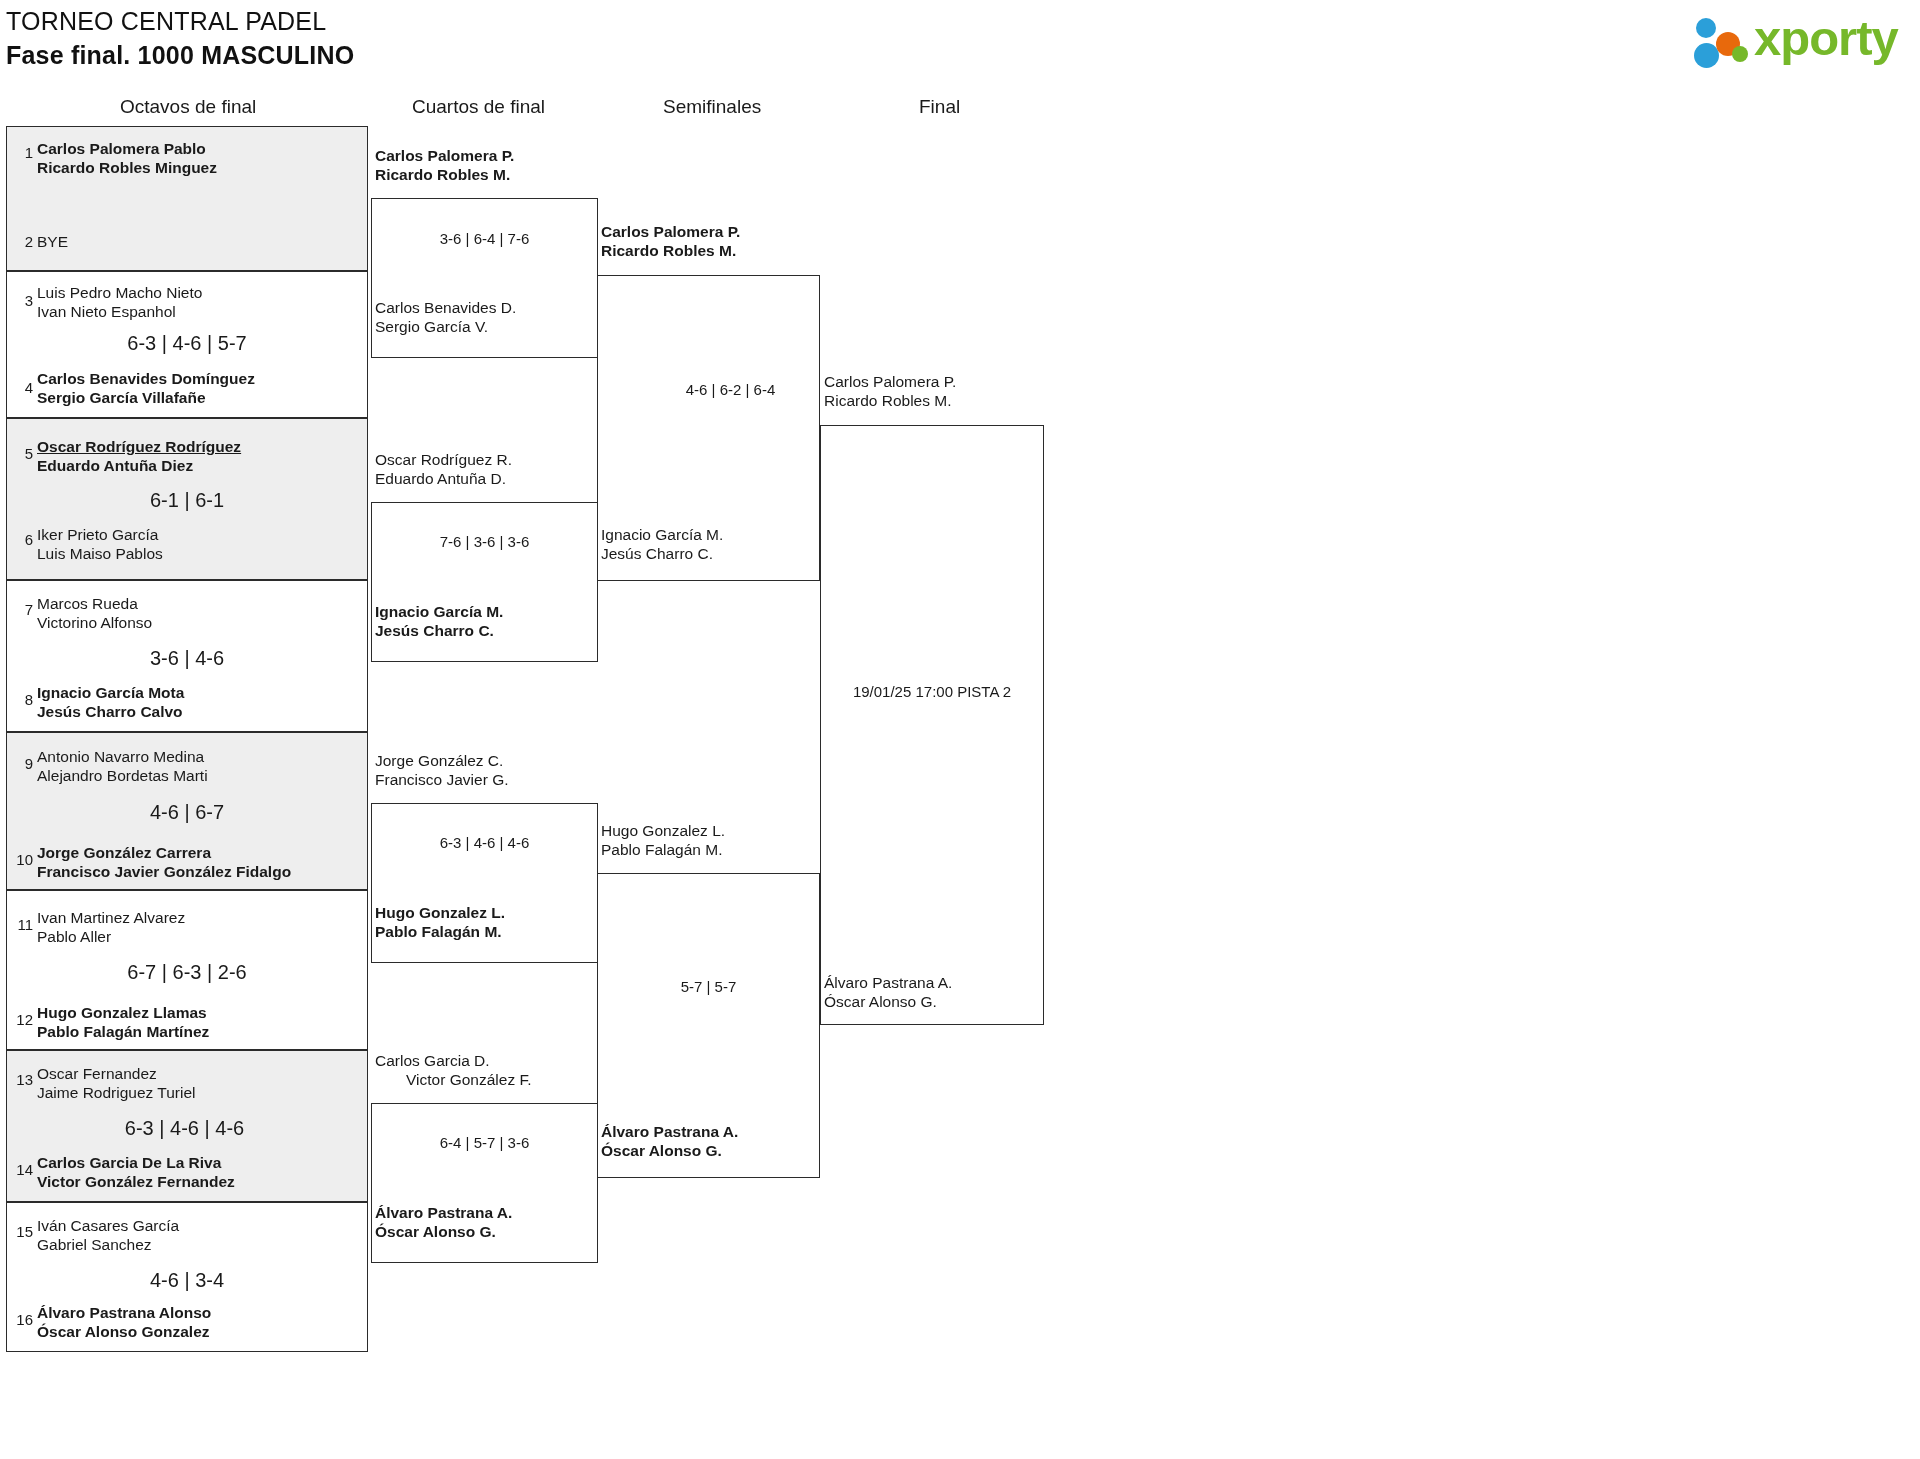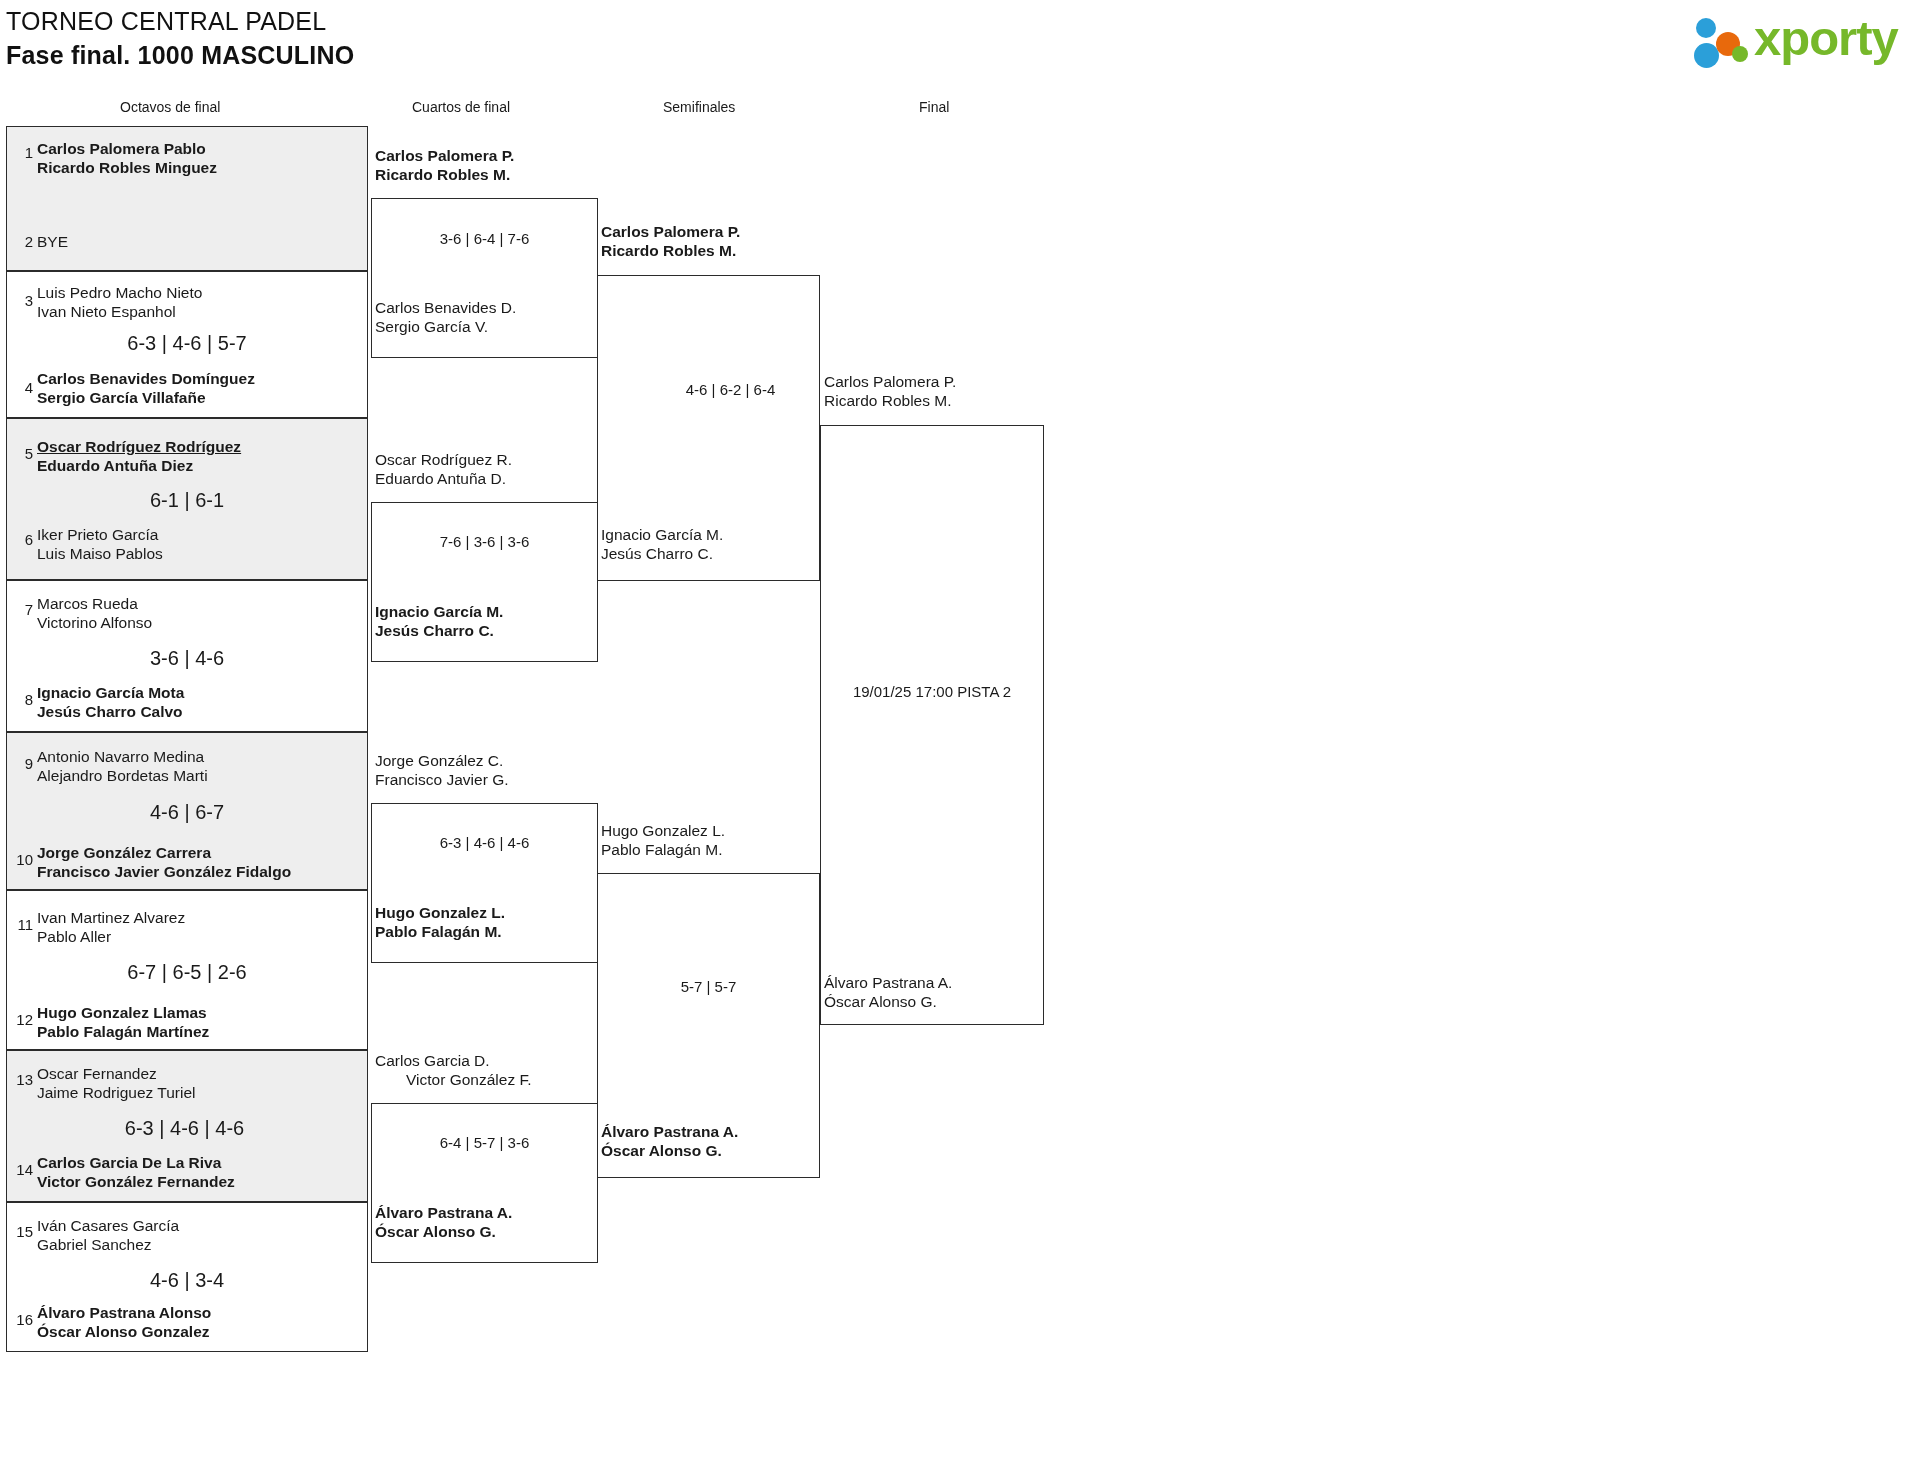--- a/index.html
+++ b/index.html
@@ -34,21 +34,21 @@
   .dot-e { left: 34px; top: 2px;  width: 30px; height: 30px; background: #76b82a; }
   .dot-f { left: 42px; top: 38px; width: 16px; height: 16px; background: #76b82a; }
   .logo-word {
     position: absolute; left: 64px; top: 2px;
     font-size: 49px; font-weight: 700; color: #76b82a;
     letter-spacing: -1px; line-height: 56px;
   }
 
   
   .round-head {
-    position: absolute; font-size: 14px; font-weight: 400;
+    position: absolute; font-size: 19px; font-weight: 400;
     color: #1a1a1a; white-space: nowrap; line-height: 20px;
   }
 
   
   .r1-group {
     position: absolute; left: 6px; width: 362px;
     border: 1px solid #2b2b2b;
   }
   .r1-group.shaded { background: #eeeeee; }
   .r1-group.plain  { background: #ffffff; }
@@ -161,21 +161,21 @@
     <span class="r1-score" style="left:80px; top:70px; width:200px;">4-6 | 6-7</span>
     <span class="seed-no" style="top:118px;">10</span>
     <span class="team win" style="top:110px;">Jorge González Carrera</span>
     <span class="team win" style="top:129px;">Francisco Javier González Fidalgo</span>
   </div>
 
   <div class="r1-group plain" style="top:890px; height:160px;">
     <span class="seed-no" style="top:25px;">11</span>
     <span class="team lose" style="top:17px;">Ivan Martinez Alvarez</span>
     <span class="team lose" style="top:36px;">Pablo Aller</span>
-    <span class="r1-score" style="left:70px; top:72px; width:220px;">6-7 | 6-5 | 2-6</span>
+    <span class="r1-score" style="left:70px; top:72px; width:220px;">6-7 | 6-3 | 2-6</span>
     <span class="seed-no" style="top:120px;">12</span>
     <span class="team win" style="top:112px;">Hugo Gonzalez Llamas</span>
     <span class="team win" style="top:131px;">Pablo Falagán Martínez</span>
   </div>
 
   <div class="r1-group shaded" style="top:1050px; height:152px;">
     <span class="seed-no" style="top:20px;">13</span>
     <span class="team lose" style="top:13px;">Oscar Fernandez</span>
     <span class="team lose" style="top:32px;">Jaime Rodriguez Turiel</span>
     <span class="r1-score" style="left:65px; top:68px; width:225px;">6-3 | 4-6 | 4-6</span>

